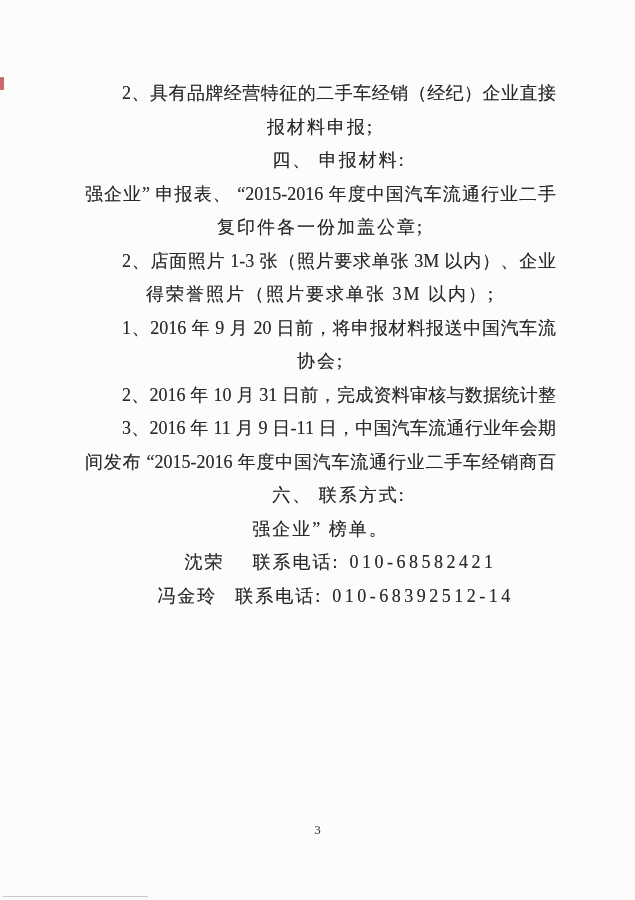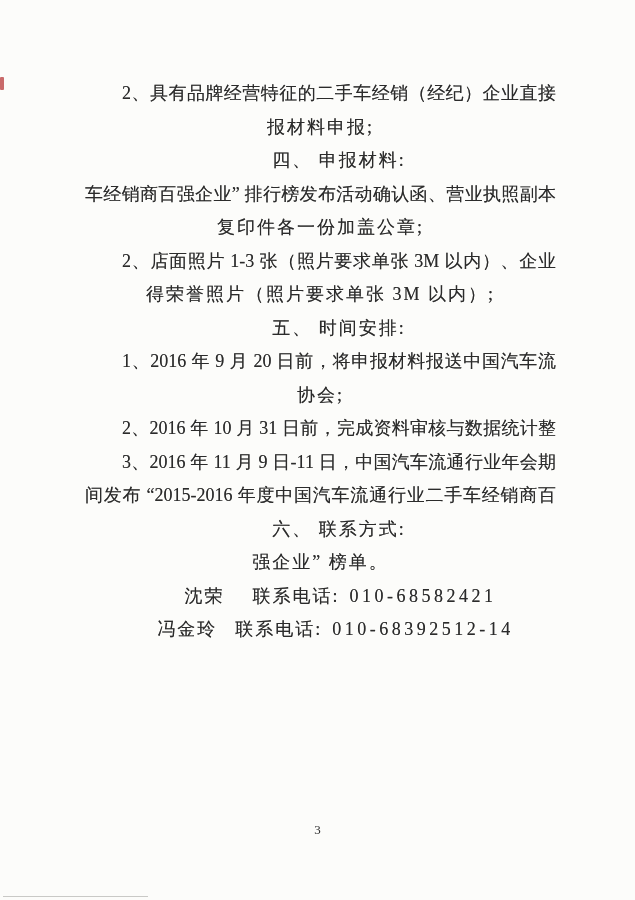--- a/index.html
+++ b/index.html
@@ -90,25 +90,24 @@
 </style>
 </head>
 <body>
 
 <div class="page">
   <div class="red-mark"></div>
   <div class="text-block" id="text-block">
       <div class="line indent fill">2、具有品牌经营特征的二手车经销（经纪）企业直接填</div>
       <div class="line">报材料申报;</div>
       <div class="line indent">四、 申报材料:</div>
-      <div class="line fill">车经销商百强企业” 排行榜发布活动确认函、营业执照副本</div>
+      <div class="line fill">强企业” 申报表、 “2015-2016 年度中国汽车流通行业二手</div>
       <div class="line">复印件各一份加盖公章;</div>
       <div class="line indent fill">2、店面照片 1-3 张（照片要求单张 3M 以内）、企业曾获</div>
       <div class="line">得荣誉照片（照片要求单张 3M 以内）;</div>
-      <div class="line indent">五、 时间安排:</div>
       <div class="line indent fill">1、2016 年 9 月 20 日前，将申报材料报送中国汽车流通</div>
       <div class="line">协会;</div>
       <div class="line indent fill">2、2016 年 10 月 31 日前，完成资料审核与数据统计整</div>
       <div class="line indent fill">3、2016 年 11 月 9 日-11 日，中国汽车流通行业年会期</div>
       <div class="line fill">间发布 “2015-2016 年度中国汽车流通行业二手车经销商百</div>
       <div class="line indent">六、 联系方式:</div>
       <div class="line">强企业” 榜单。</div>
       <div class="line contact"><span class="c-name">沈荣</span><span class="c-label">联系电话:</span><span class="c-value">010-68582421</span></div>
       <div class="line contact"><span class="c-name">冯金玲</span><span class="c-label">联系电话:</span><span class="c-value">010-68392512-14</span></div>
     </div>

